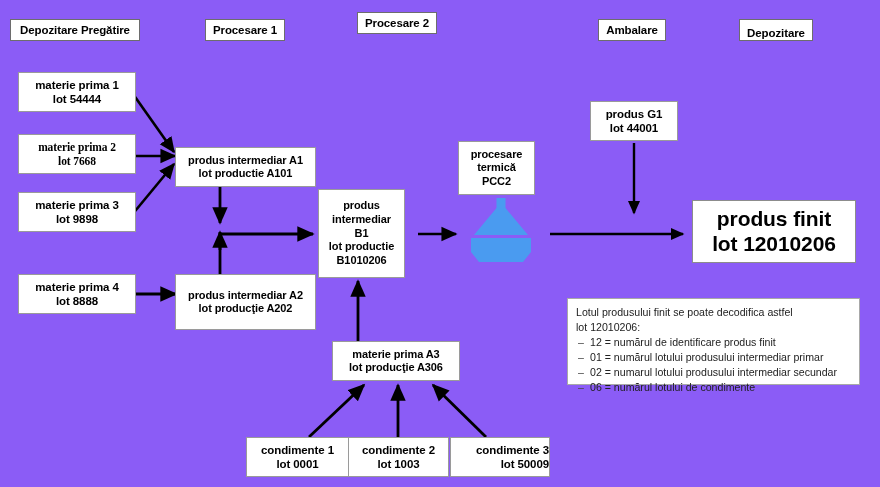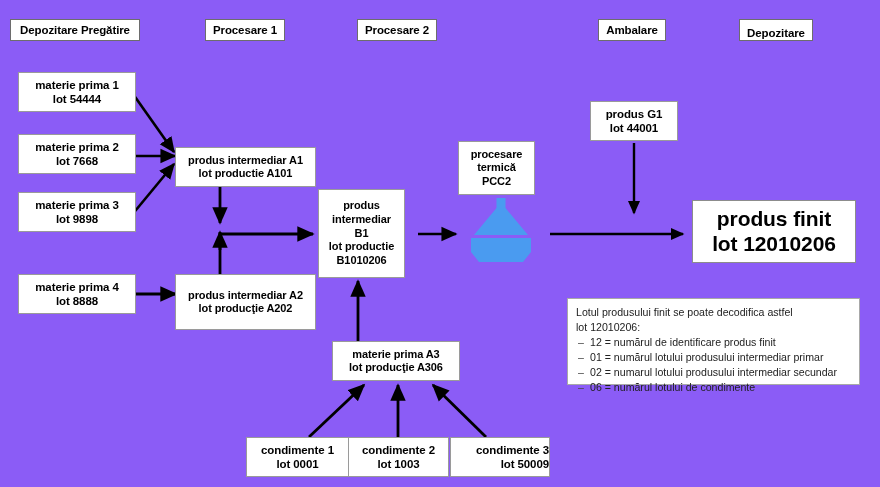--- a/index.html
+++ b/index.html
@@ -155,35 +155,35 @@
       <line x1="634" y1="143" x2="634" y2="213" stroke-width="2.4" marker-end="url(#ahb)"></line>
     </g>
   </svg>
 
   <div class="box phase" style="left:10px; top:19px; width:130px; height:22px;">
     <span class="ln">Depozitare Pregătire</span>
   </div>
   <div class="box phase" style="left:205px; top:19px; width:80px; height:22px;">
     <span class="ln">Procesare 1</span>
   </div>
-  <div class="box phase" style="left:357px; top:19px; width:80px; height:22px;">
+  <div class="box phase" style="left:357px; top:12px; width:80px; height:22px;">
     <span class="ln">Procesare 2</span>
   </div>
   <div class="box phase" style="left:598px; top:19px; width:68px; height:22px;">
     <span class="ln">Ambalare</span>
   </div>
   <div class="box phase" style="left:739px; top:19px; width:74px; height:22px;justify-content:flex-end;">
     <span class="ln">Depozitare</span>
   </div>
 
   <div class="box mat" style="left:18px; top:72px; width:118px; height:40px;">
     <span class="ln">materie prima 1</span>
     <span class="ln">lot 54444</span>
   </div>
-  <div class="box mat" style="left:18px; top:134px; width:118px; height:40px;">
+  <div class="box mat" style="left:18px; top:134px; width:118px; height:40px;font-family:Liberation Serif, serif;">
     <span class="ln">materie prima 2</span>
     <span class="ln">lot 7668</span>
   </div>
   <div class="box mat" style="left:18px; top:192px; width:118px; height:40px;">
     <span class="ln">materie prima 3</span>
     <span class="ln">lot 9898</span>
   </div>
   <div class="box mat" style="left:18px; top:274px; width:118px; height:40px;">
     <span class="ln">materie prima 4</span>
     <span class="ln">lot 8888</span>

